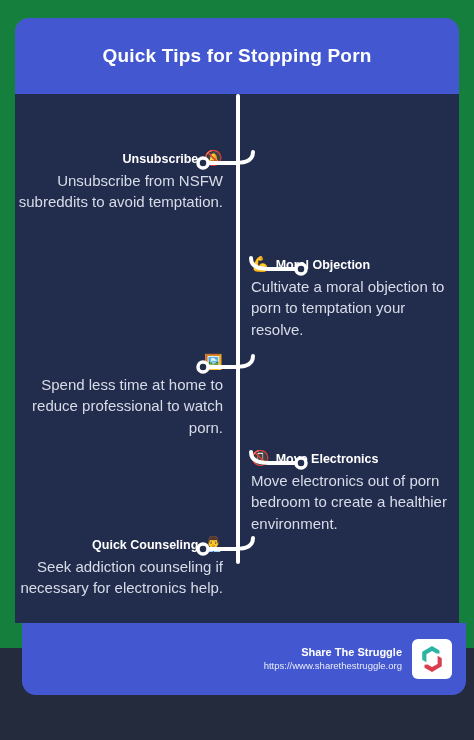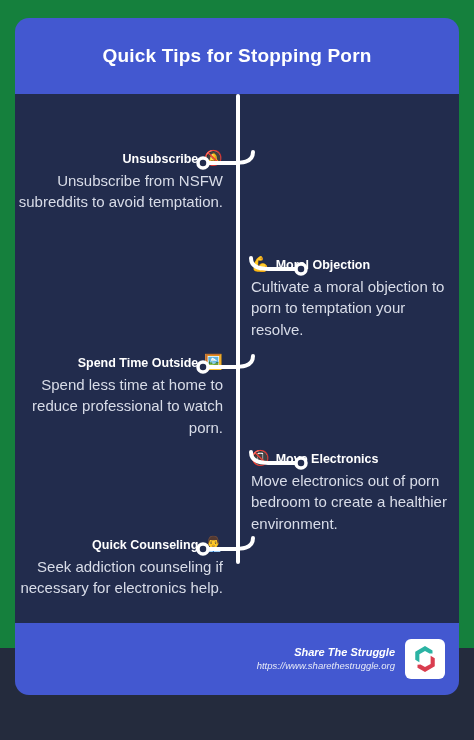--- a/index.html
+++ b/index.html
@@ -130,33 +130,32 @@
     overflow: visible;
   }
   .tip-left .connector  { left: 180px; }
   .tip-right .connector { left: 234px; }
 
   .connector svg { display: block; overflow: visible; }
 
   
   .footer {
     position: absolute;
-    left: 15px;
+    left: 22px;
     top: 623px;
     width: 444px;
     height: 72px;
     background: #4358d0;
     border-radius: 0 0 14px 14px;
     display: flex;
     align-items: center;
     justify-content: flex-end;
     box-sizing: border-box;
     padding: 0 14px;
     gap: 10px;
-    font-style: italic;
   }
   .footer-text { text-align: right; }
   .footer-brand {
     color: #ffffff;
     font-size: 11px;
     font-weight: bold;
     line-height: 1.35;
   }
   .footer-url {
     color: #e7eaf7;
@@ -219,21 +218,20 @@
               <path d="M2 2 C2 13, 14 13, 24 13 L51 13" fill="none" stroke="#ffffff" stroke-width="4" stroke-linecap="round"></path>
               <circle cx="52" cy="13" r="5" fill="#222c4d" stroke="#ffffff" stroke-width="3.5"></circle>
             </svg>
           </div>
         </div>
       </div>
       <div class="tip tip-left" style="top: 354px;">
         <div class="tip-inner">
           <div class="tip-text">
             <div class="tip-head">
-              <span class="tip-title">Spend Time Outside</span>
               <span class="tip-emoji">🖼️</span>
             </div>
             <div class="tip-desc">Spend less time at home to reduce professional to watch porn.</div>
           </div>
           <div class="connector">
             <svg width="60" height="30" viewBox="0 0 60 30">
               <path d="M58 2 C58 13, 46 13, 36 13 L9 13" fill="none" stroke="#ffffff" stroke-width="4" stroke-linecap="round"></path>
               <circle cx="8" cy="13" r="5" fill="#222c4d" stroke="#ffffff" stroke-width="3.5"></circle>
             </svg>
           </div>

